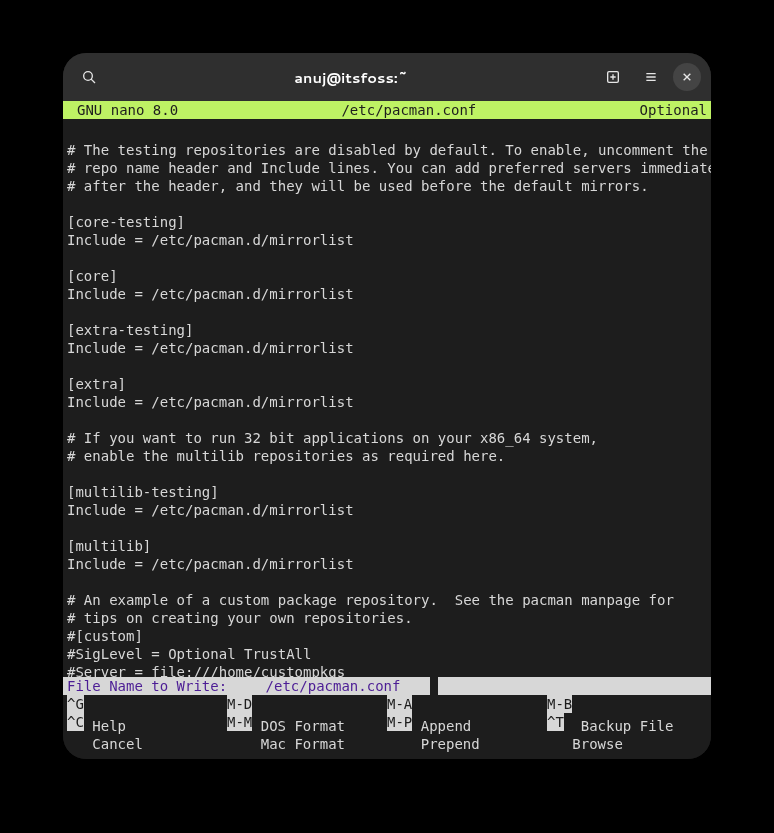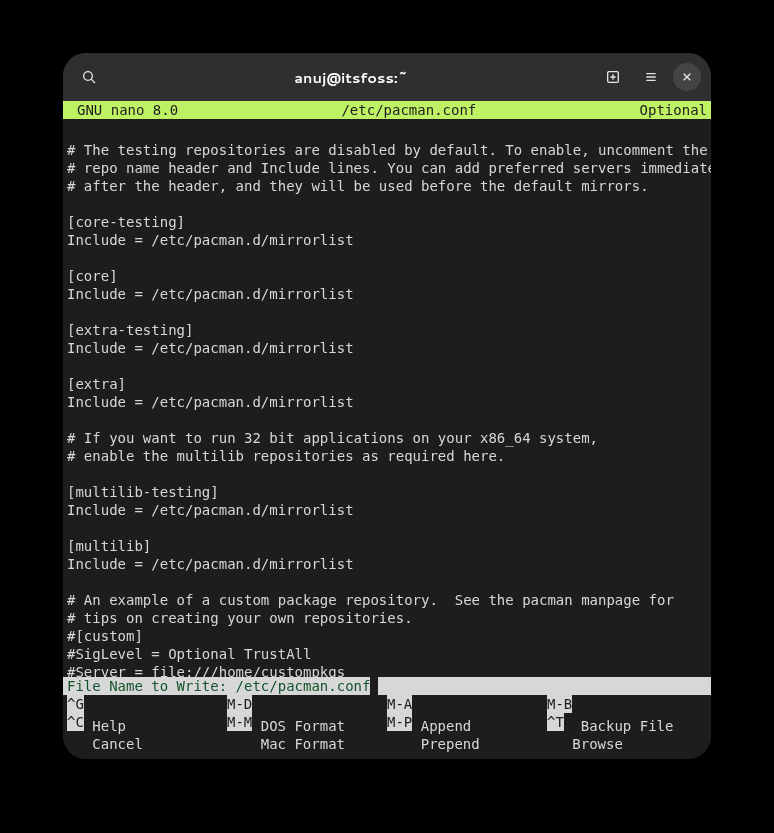--- a/index.html
+++ b/index.html
@@ -72,25 +72,26 @@
   .content {
     padding: 4px 4px;
     white-space: pre;
     height: 558px;
     overflow: hidden;
   }
   .content .line { height: 18px; }
   .footer { }
   .writebar {
     background: #d7d7d7;
-    color: #14532d;
+    color: #4c1d95;
     height: 18px;
     display: flex;
     padding-left: 4px;
     white-space: pre;
+    gap: 30px;
   }
   .writebar .wl-label { }
   .writebar .wl-value { }
   .writebar .gap {
     width: 8px; background: #1d1d1d; display: inline-block; height: 18px;
   }
   .writebar .rest {
     background: #d7d7d7; flex: 1; height: 18px;
   }
   .shortcut-rows { padding-left: 4px; }

